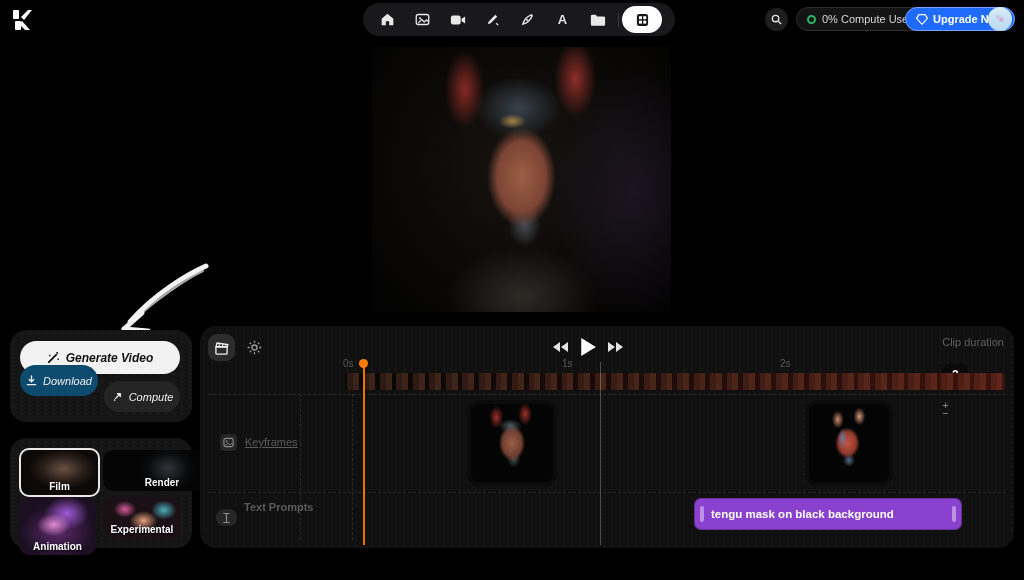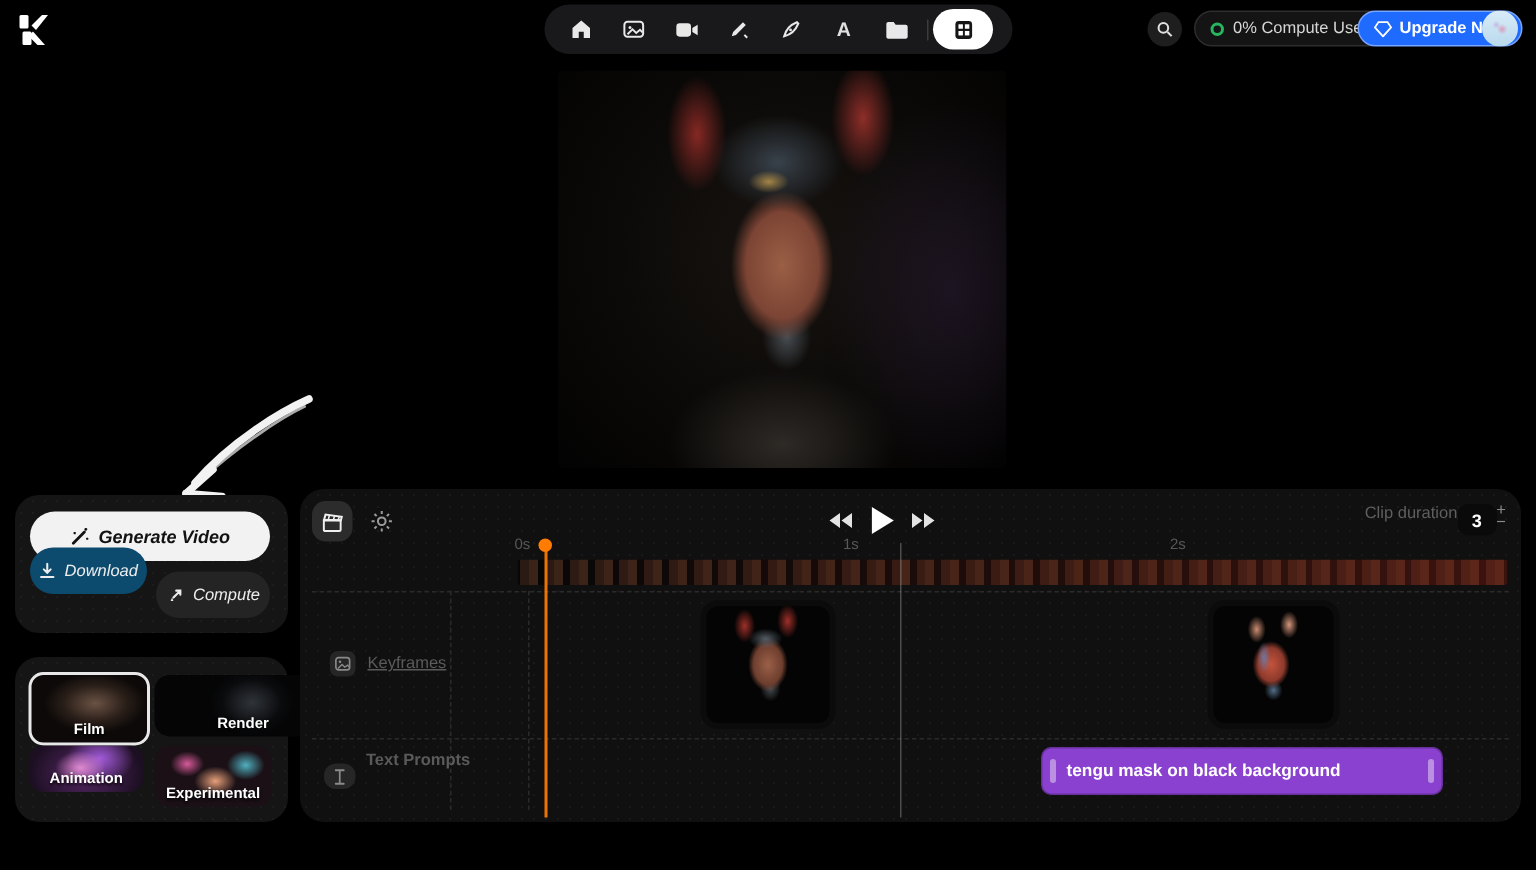--- a/index.html
+++ b/index.html
@@ -55,21 +55,21 @@
           color:#ededed;font-size:11px;}
   .up-btn{left:104px;top:381px;width:76px;height:31px;border-radius:16px;background:#242424;
           color:#ededed;font-size:11px;}
   .thumb{border-radius:10px;cursor:pointer;overflow:hidden;}
   .thumb .tlabel{position:absolute;left:0;right:0;bottom:3px;text-align:center;font-size:10px;
                  font-weight:bold;color:#fff;text-shadow:0 1px 2px #000;}
   .t-film{left:19px;top:448px;width:77px;height:45px;border:2px solid #e8e8e8;
     background:radial-gradient(34px 20px at 55% 42%, #6b5244, #2a1f19 60%, #0c0908 100%);}
   .t-render{left:103px;top:450px;width:78px;height:41px;
     background:radial-gradient(28px 22px at 55% 45%, #30343a, #0a0b0d 70%, #050506 100%);padding-left:40px;}
-  .t-anim{left:19px;top:497px;width:77px;height:31px;
+  .t-anim{left:19px;top:497px;width:77px;height:58px;
     background:
       radial-gradient(24px 16px at 45% 48%, #e08ad0, transparent 70%),
       radial-gradient(30px 22px at 62% 28%, #a05ad8, transparent 75%),
       radial-gradient(44px 32px at 50% 60%, #5a2a6a, #1c0f22 85%);}
   .t-exp{left:103px;top:497px;width:78px;height:41px;
     background:
       radial-gradient(20px 14px at 52% 58%, #e8a07a, transparent 70%),
       radial-gradient(16px 12px at 28% 30%, #d85a9a, transparent 70%),
       radial-gradient(18px 14px at 78% 32%, #50b0c0, transparent 70%),
       #1a1016;}
@@ -77,21 +77,21 @@
   .tpanel{left:200px;top:326px;width:814px;height:222px;border-radius:16px;background-color:#101010;
           background-image:radial-gradient(rgba(255,255,255,.04) 1px, transparent 1px);
           background-size:8px 8px;}
   .tpanel .abs{position:absolute;}
   .clapper-btn{left:8px;top:8px;width:27px;height:27px;border-radius:9px;background:#2c2c2c;
                display:flex;align-items:center;justify-content:center;cursor:pointer;}
   .gear-btn{left:44px;top:11px;width:20px;height:20px;display:flex;align-items:center;
             justify-content:center;cursor:pointer;}
   .transport{left:352px;top:7px;height:28px;display:flex;align-items:center;gap:12px;}
   .tr-btn{display:flex;align-items:center;justify-content:center;cursor:pointer;}
-  .clipdur{right:10px;top:10px;display:flex;align-items:flex-start;gap:0;}
+  .clipdur{right:10px;top:10px;display:flex;align-items:flex-start;gap:16px;flex-direction:column;}
   .clipdur-label{font-size:11px;color:#5f5f5f;}
   .clipdur-value{width:26px;height:21px;background:#0a0a0a;border-radius:7px;color:#fff;font-size:12px;
                  font-weight:bold;display:flex;align-items:center;justify-content:center;cursor:pointer;}
   .stepper{display:flex;flex-direction:column;line-height:8px;}
   .stepper span{font-size:11px;color:#8a8a8a;cursor:pointer;text-align:center;}
   .tick{font-size:10px;color:#585858;}
   .filmstrip{left:145px;top:47px;width:660px;height:17px;border-radius:2px;
     background:
       linear-gradient(90deg, rgba(150,40,25,0) 0%, rgba(150,40,25,.18) 55%, rgba(170,45,30,.32) 100%),
       repeating-linear-gradient(90deg,#070707 0 2px,#2a1a13 2px 8px,#3a2318 8px 14px,#070707 14px 16.5px);}

